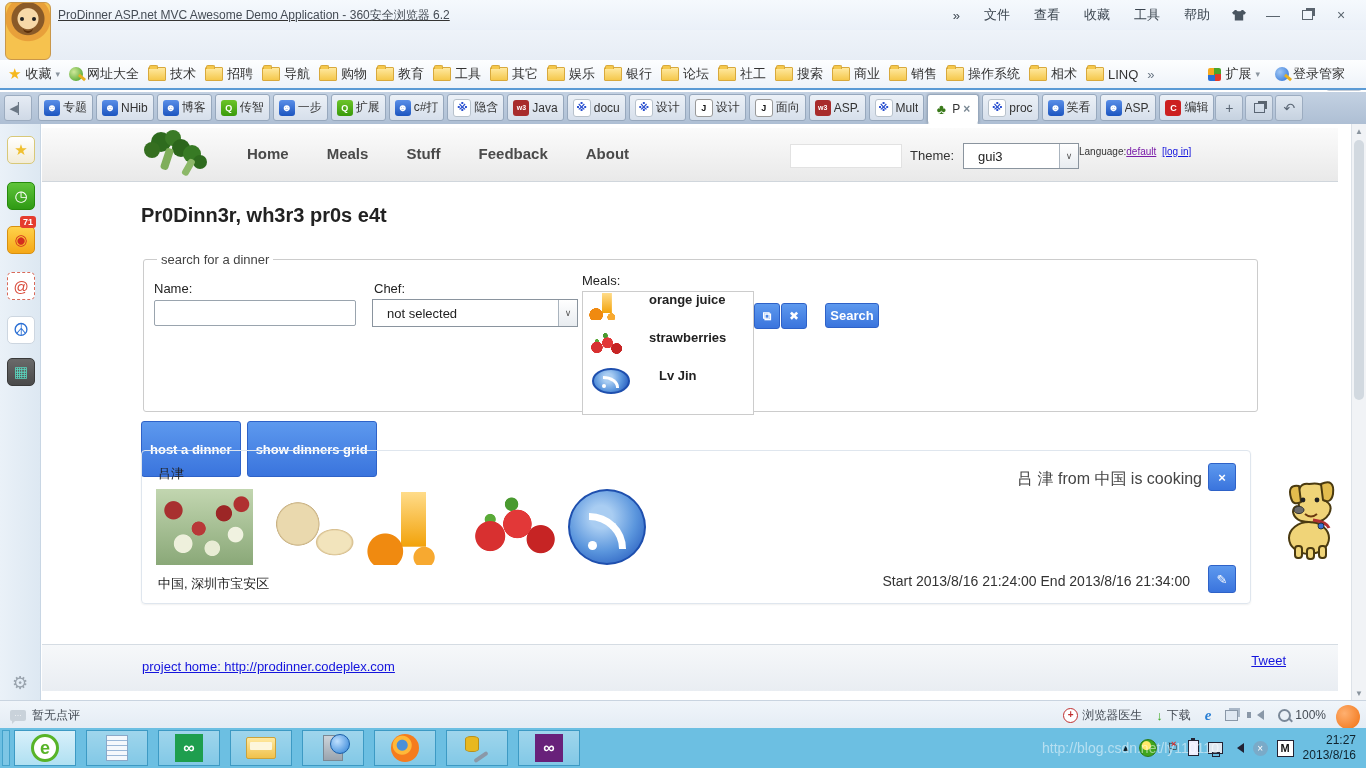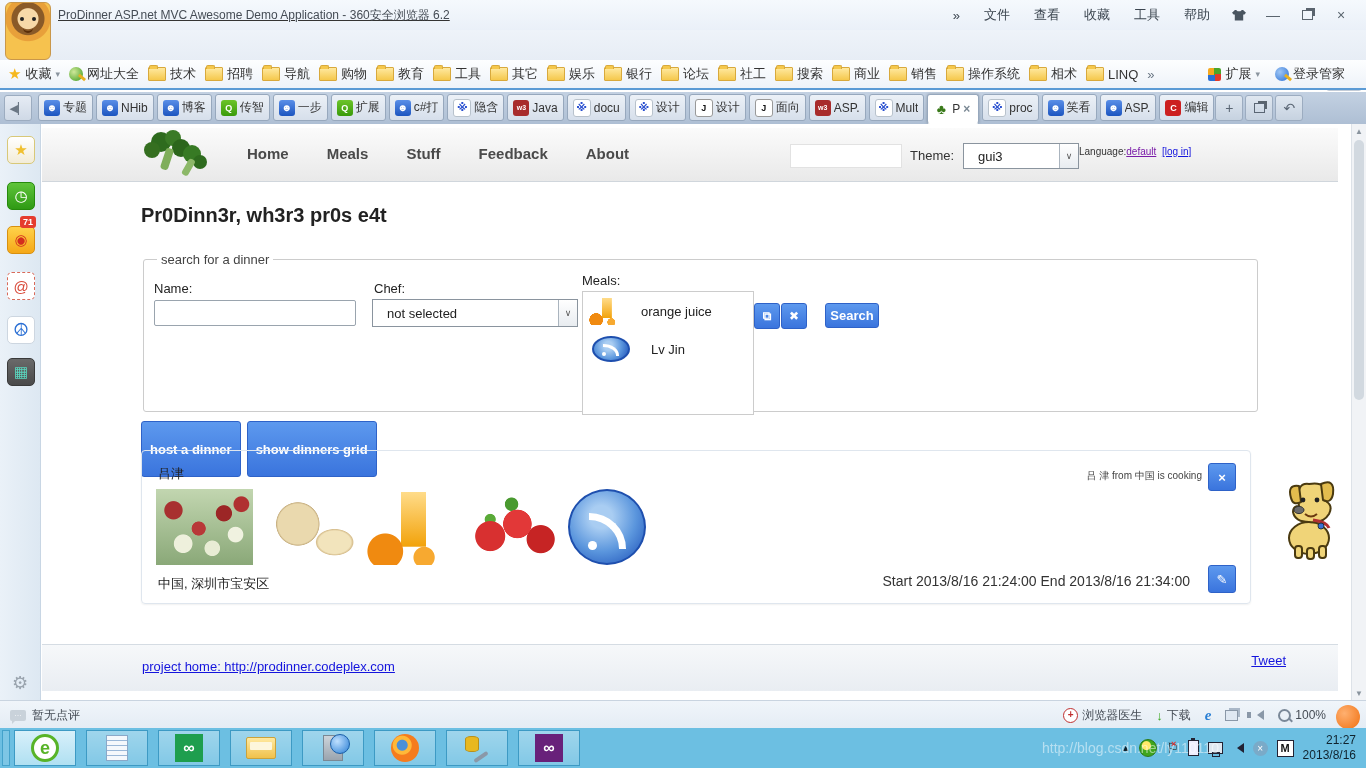--- a/index.html
+++ b/index.html
@@ -82,33 +82,33 @@
   a,.link{color:#1414dd;text-decoration:underline;cursor:pointer;}
   .visited{color:#7a1ba8;}
   
   #page-title{position:absolute;left:100px;top:80px;font-size:20px;font-weight:bold;color:#222;}
   #search-fieldset{position:absolute;left:100px;top:128px;width:1095px;height:146px;border:1px solid #ccc;border-radius:3px;}
   #search-fieldset legend{font-size:13px;color:#444;margin-left:4px;padding:0 4px;}
   .fld-label{position:absolute;font-size:13px;color:#222;}
   .text-input{position:absolute;background:#fff;border:1px solid #9aa4ae;border-radius:2px;}
   #chef-select{position:absolute;left:228px;top:32px;width:190px;height:26px;}
   #meals-list{position:absolute;left:438px;top:24px;width:170px;height:122px;background:#fff;border:1px solid #ccc;overflow:hidden;}
-  .meal-row{display:flex;align-items:center;gap:16px;height:38px;padding-left:4px;}
+  .meal-row{display:flex;align-items:flex-start;gap:24px;height:38px;padding-left:4px;font-weight:bold;}
   .mthumb{width:38px;height:28px;flex:0 0 38px;}
   .meal-name{font-size:13px;color:#222;}
   .btn{background:linear-gradient(#5d99ee,#3a74dd);border:1px solid #2e62c8;border-radius:3px;color:#fff;font-weight:bold;
     display:flex;align-items:center;justify-content:center;font-size:13px;}
   .mini-btn{position:absolute;width:24px;height:24px;font-size:12px;}
   #search-btn{position:absolute;left:681px;top:36px;width:52px;height:23px;}
   #action-row{position:absolute;left:100px;top:297px;display:flex;gap:6px;}
   #action-row .btn{height:22px;padding:16px 8px;}
   
   #dinner-card{position:absolute;left:100px;top:326px;width:1108px;height:152px;border:1px solid #dfe6ee;border-radius:4px;box-shadow:0 1px 2px rgba(0,0,0,.06);}
   #chef-name{position:absolute;left:16px;top:14px;font-size:13px;color:#222;}
-  #cooking-status{position:absolute;right:48px;top:18px;font-size:10px;color:#444;}
+  #cooking-status{position:absolute;right:48px;top:18px;font-size:16px;color:#444;}
   #card-close{position:absolute;right:14px;top:12px;width:26px;height:26px;font-size:13px;}
   #card-thumbs{position:absolute;left:14px;top:38px;display:flex;align-items:center;gap:6px;}
   .bthumb{width:97px;height:76px;}
   #card-location{position:absolute;left:16px;bottom:10px;font-size:13px;color:#222;}
   #card-schedule{position:absolute;right:60px;bottom:14px;font-size:14px;color:#333;}
   #card-edit{position:absolute;right:14px;bottom:10px;width:26px;height:26px;font-size:13px;}
   
   .food{background-color:#fff;}
   .food[data-icon="salad"]{background:
     radial-gradient(circle at 18% 28%,#a83030 0 9%,transparent 10%),
@@ -546,20 +546,24 @@
         <span class="sel-arrow">∨</span>
       </div>
       <span class="fld-label" style="left:438px;top:6px;">Meals:</span>
       <div id="meals-list">
 
           <div class="meal-row">
             <span class="mthumb food" data-icon="juice"></span>
             <span class="meal-name">orange juice</span>
           </div>
 
+          <div class="meal-row">
+            <span class="mthumb food" data-icon="strawberry"></span>
+            <span class="meal-name">strawberries</span>
+          </div>
 
           <div class="meal-row">
             <span class="mthumb food" data-icon="rss"></span>
             <span class="meal-name">Lv Jin</span>
           </div>
         </div>
       <div class="btn mini-btn" style="left:610px;top:36px;">⧉</div>
       <div class="btn mini-btn" style="left:637px;top:36px;">✖</div>
       <div id="search-btn" class="btn">Search</div>
     </fieldset>

